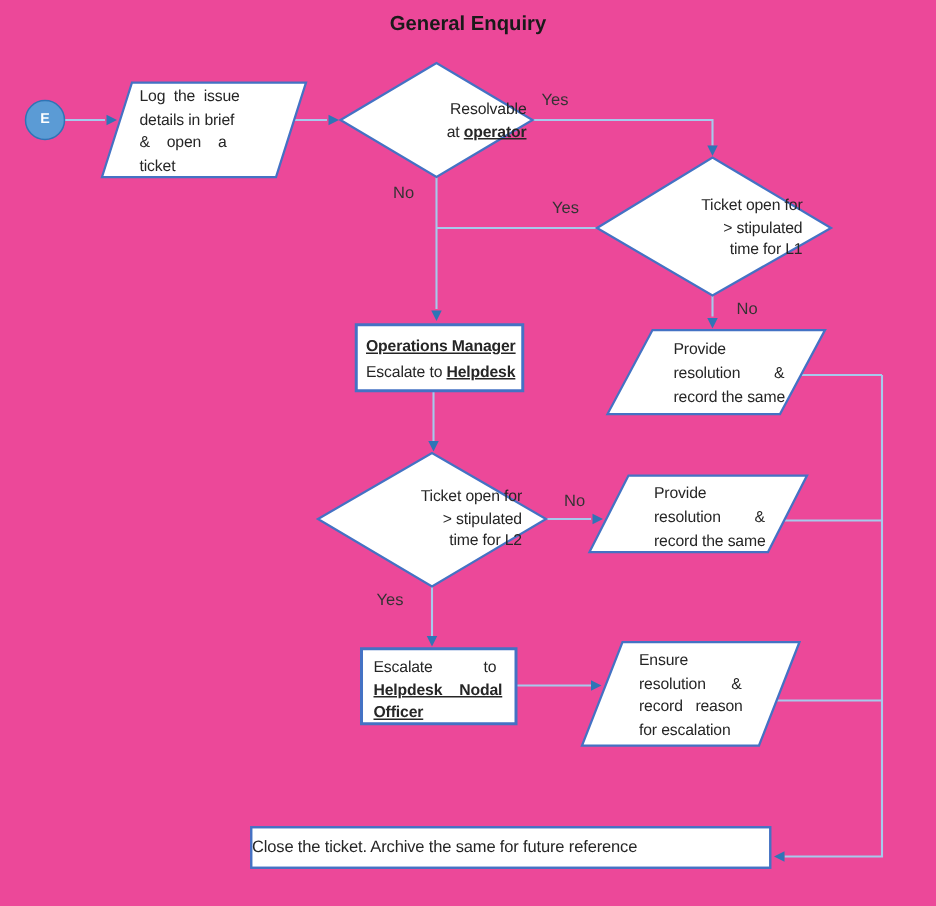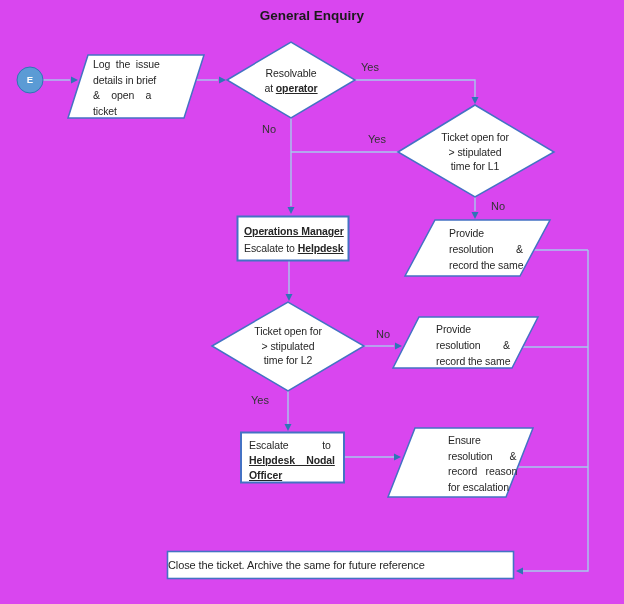--- a/index.html
+++ b/index.html
@@ -1,32 +1,32 @@
 <!DOCTYPE html>
 <html style="--shape-border: #4472C4; --connector: #A6C9EC; --arrowhead: #2E75B6; --start-fill: #5B9BD5; --text: #262626;"><head>
 <meta charset="utf-8">
 <style>
   html,body{margin:0;padding:0;background:#fff;}
   .stage{
-    position:relative;width:624px;height:604px;background:#d946ef;overflow:hidden;
+    position:relative;width:624px;height:604px;background:#ec4899;overflow:hidden;
     font-family:"Liberation Sans","DejaVu Sans",sans-serif;color:var(--text,#262626);
   }
   .stage svg{position:absolute;left:0;top:0;}
   .shape{fill:#ffffff;stroke:var(--shape-border,#4472C4);stroke-width:1.5;}
   .rectshape{stroke-width:2;}
   .thinrect{stroke-width:1.6;}
   .conn{fill:none;stroke:var(--connector,#A6C9EC);stroke-width:1.4;}
   .arrow{fill:var(--arrowhead,#2E75B6);stroke:none;}
   .start-circle{fill:var(--start-fill,#5B9BD5);stroke:var(--arrowhead,#2E75B6);stroke-width:1;}
   .title{
     position:absolute;left:0;top:8px;width:624px;text-align:center;
     font-size:13.5px;font-weight:bold;color:#1a1a1a;
   }
   .txt{position:absolute;font-size:10.5px;line-height:15.5px;letter-spacing:-0.1px;}
-  .txt.center{text-align:center;line-height:14.5px;}
+  .txt.center{text-align:right;line-height:14.5px;}
   .lbl{position:absolute;font-size:11px;font-weight:400;color:#333;}
   .start-label{
     position:absolute;left:17px;top:67px;width:26px;height:26px;line-height:26px;
     text-align:center;color:#fff;font-size:9.5px;font-weight:bold;
   }
   .close-text{
     position:absolute;left:168px;top:552px;width:346px;height:27px;line-height:27px;
     text-align:left;font-size:11px;letter-spacing:-0.1px;
   }
   b{font-weight:bold;text-decoration:underline;}
@@ -120,21 +120,21 @@
     <div>resolution&nbsp;&nbsp;&nbsp;&nbsp;&nbsp;&nbsp;&nbsp;&nbsp;&amp;</div>
     <div>record the same</div>
   </div>
 
   <div class="txt" style="left:249px;top:438px;width:88px;line-height:15px;">
     <div>Escalate&nbsp;&nbsp;&nbsp;&nbsp;&nbsp;&nbsp;&nbsp;&nbsp;&nbsp;&nbsp;&nbsp;&nbsp;to</div>
     <div><b>Helpdesk&nbsp;&nbsp;&nbsp;&nbsp;Nodal</b></div>
     <div><b>Officer</b></div>
   </div>
 
-  <div class="txt" style="left:448px;top:433px;width:94px;">
+  <div class="txt" style="left:426px;top:433px;width:94px;">
     <div>Ensure</div>
     <div>resolution&nbsp;&nbsp;&nbsp;&nbsp;&nbsp;&nbsp;&amp;</div>
     <div>record&nbsp;&nbsp;&nbsp;reason</div>
     <div>for escalation</div>
   </div>
 
   <div class="close-text">Close the ticket. Archive the same for future reference</div>
 
   <div class="lbl" style="left:361px;top:61px;">Yes</div>
   <div class="lbl" style="left:262px;top:123px;">No</div>

